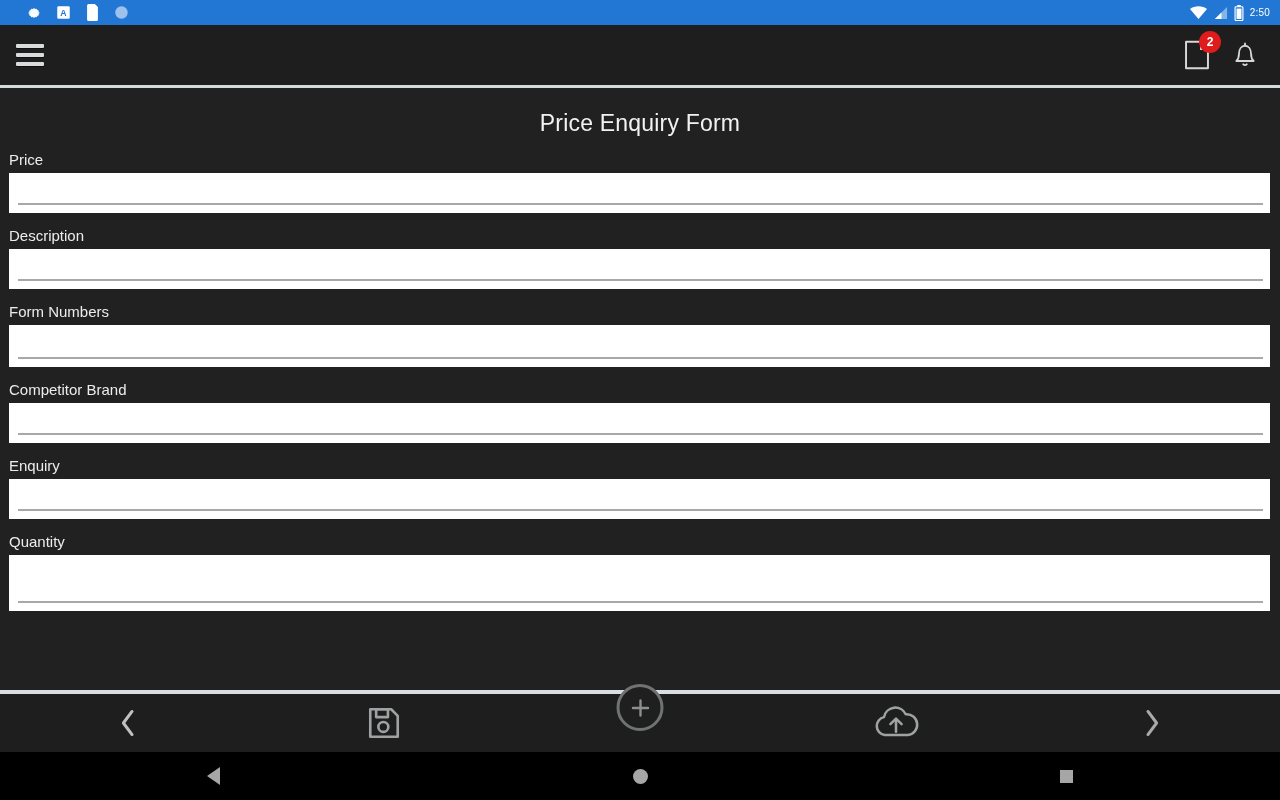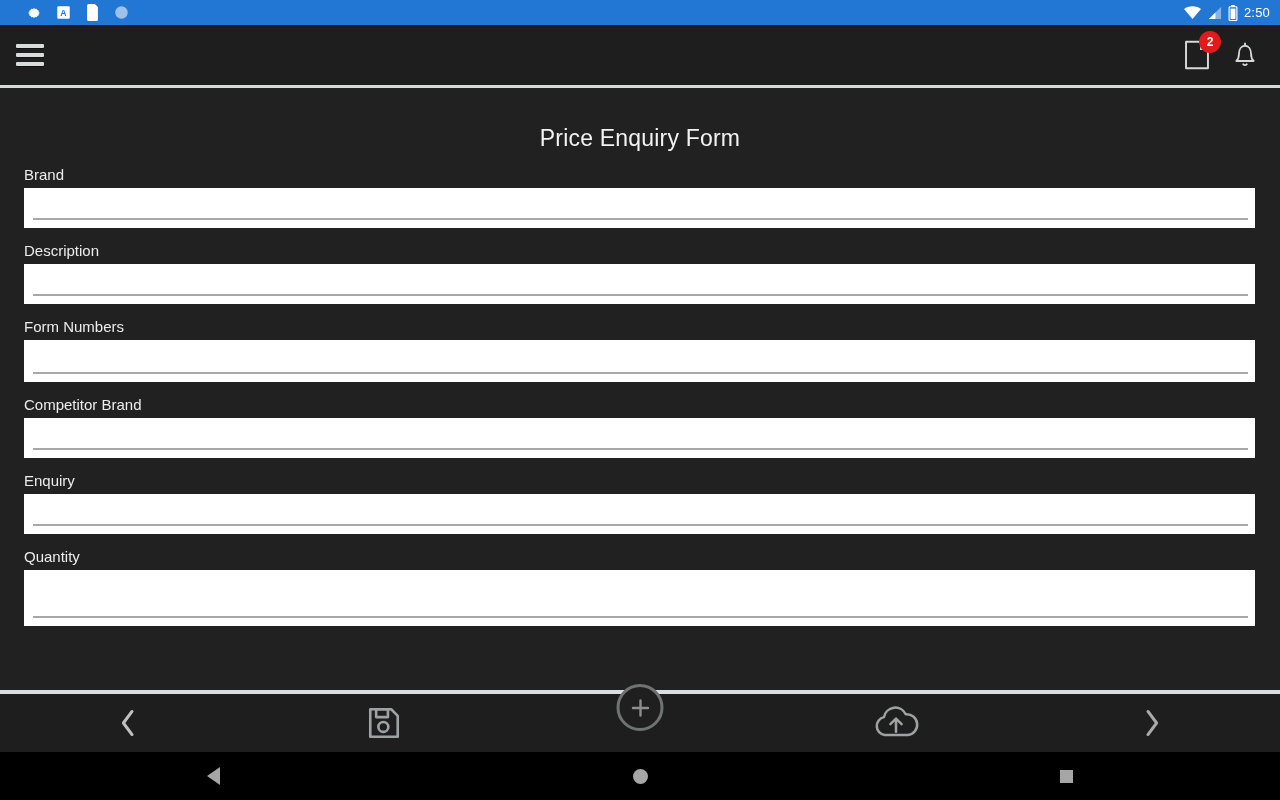--- a/index.html
+++ b/index.html
@@ -14,21 +14,21 @@
   
   .statusbar {
     position: absolute; top: 0; left: 0; width: 1280px; height: 25px;
     background: #2277d4;
     display: flex; align-items: center; justify-content: space-between;
     padding: 0 10px;
   }
   .status-left { display: flex; align-items: center; gap: 14px; padding-left: 16px; }
   .status-right { display: flex; align-items: center; gap: 6px; }
   .sb-icon { display: inline-flex; align-items: center; justify-content: center; }
-  .sb-time { color: #ffffff; font-size: 13px; font-weight: 500; letter-spacing: 0.2px; }
+  .sb-time { color: #ffffff; font-size: 10px; font-weight: 500; letter-spacing: 0.2px; }
 
   
   .appbar {
     position: absolute; top: 25px; left: 0; width: 1280px; height: 60px;
     background: #1e1e1e;
     display: flex; align-items: center; justify-content: space-between;
     padding: 0 22px 0 8px;
   }
   .hamburger { width: 44px; padding: 6px 8px; cursor: pointer; }
   .hamburger span {
@@ -47,21 +47,21 @@
   }
   .appbar-divider {
     position: absolute; top: 85px; left: 0; width: 1280px; height: 3px;
     background: #d4dadc;
   }
 
   
   .content {
     position: absolute; top: 88px; left: 0; width: 1280px; height: 602px;
     background: #212121;
-    padding: 15px;
+    padding: 0;
   }
   .form-title {
     text-align: center; color: #f2f2f2;
     font-size: 23px; font-weight: 400;
     padding: 22px 0 14px 0;
     letter-spacing: 0.2px;
   }
   .field-label {
     color: #ececec; font-size: 15px; font-weight: 400;
     padding-left: 9px; padding-bottom: 5px;
@@ -200,21 +200,21 @@
         </svg>
       </span>
     </div>
   </div>
   <div class="appbar-divider"></div>
 
   <div class="content">
     <div class="form-title">Price Enquiry Form</div>
 
     <div>
-      <div class="field-label">Brand</div>
+      <div class="field-label">Price</div>
       <div class="field-box f-h-std">
         <input type="text" placeholder="" style="">
         <div class="underline"></div>
       </div>
     </div>
     <div class="fld-gap"></div>
 
     <div>
       <div class="field-label">Description</div>
       <div class="field-box f-h-std">

